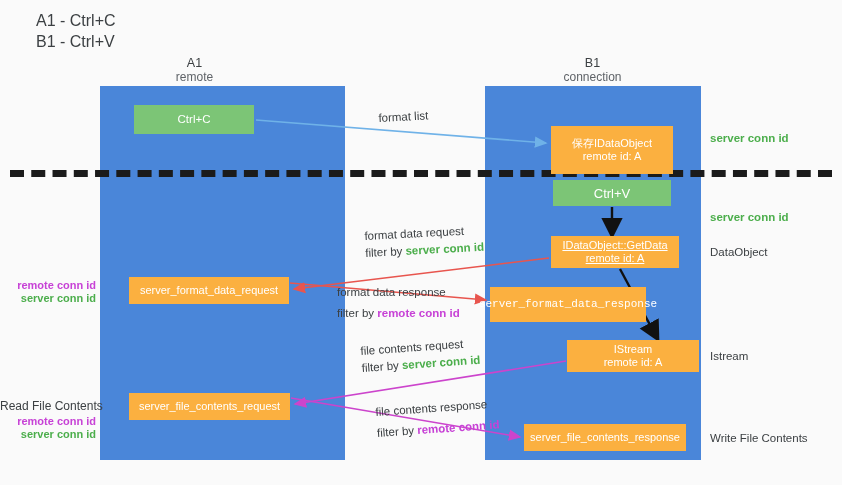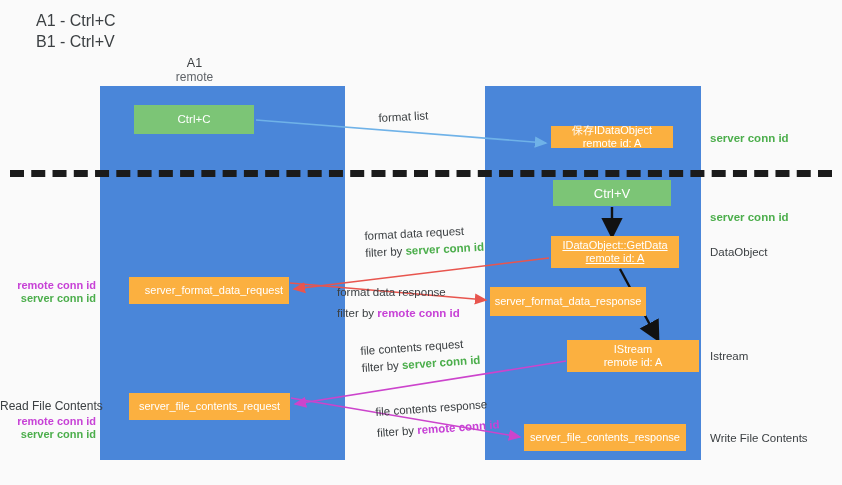--- a/index.html
+++ b/index.html
@@ -43,25 +43,25 @@
     position:absolute;box-sizing:border-box;
     display:flex;align-items:center;justify-content:center;
     text-align:center;color:#ffffff;font-size:11px;line-height:13px;
     padding:2px 6px;
   }
   .box.green{background:#7cc576;}
   .box.orange{background:#fbb040;}
   .box .l2{display:block;}
 
   #box-ctrlc{left:134px;top:105px;width:120px;height:29px;font-size:11.5px;}
-  #box-idataobject{left:551px;top:126px;width:122px;height:22px;justify-content:center;}
+  #box-idataobject{left:551px;top:126px;width:122px;height:48px;justify-content:center;}
   #box-ctrlv{left:553px;top:180px;width:118px;height:26px;font-size:13px;}
   #box-getdata{left:551px;top:236px;width:128px;height:32px;text-decoration:underline;}
-  #box-fmt-req{left:129px;top:277px;width:160px;height:27px;justify-content:flex-end;}
-  #box-fmt-resp{left:490px;top:287px;width:156px;height:29px;}
+  #box-fmt-req{left:129px;top:277px;width:160px;height:27px;}
+  #box-fmt-resp{left:490px;top:287px;width:156px;height:35px;font-family:Liberation Mono, monospace;}
   #box-istream{left:567px;top:340px;width:132px;height:32px;}
   #box-file-req{left:129px;top:393px;width:161px;height:27px;}
   #box-file-resp{left:524px;top:424px;width:162px;height:27px;}
 
   
   #divider{
     position:absolute;left:10px;top:170px;width:822px;height:0;
     border-top:7px dashed #1b1b1b;
   }
 
@@ -111,20 +111,24 @@
     <div>B1 - Ctrl+V</div>
   </div>
 
   <div class="lane" id="lane-a1"></div>
   <div class="lane" id="lane-b1"></div>
 
   <div class="lane-head" id="head-a1">
     <span class="lane-title">A1</span>
     <span class="lane-sub">remote</span>
   </div>
+  <div class="lane-head" id="head-b1">
+    <span class="lane-title">B1</span>
+    <span class="lane-sub">connection</span>
+  </div>
 
   <svg id="lines" viewBox="0 0 842 485">
     <defs>
       <marker id="ar-blue" markerWidth="9" markerHeight="9" refX="7" refY="4.5" orient="auto">
         <path d="M0,1 L8,4.5 L0,8 z" fill="#6fb2e8"></path>
       </marker>
       <marker id="ar-red" markerWidth="9" markerHeight="9" refX="7" refY="4.5" orient="auto">
         <path d="M0,1 L8,4.5 L0,8 z" fill="#e8554e"></path>
       </marker>
       <marker id="ar-mag" markerWidth="9" markerHeight="9" refX="7" refY="4.5" orient="auto">

